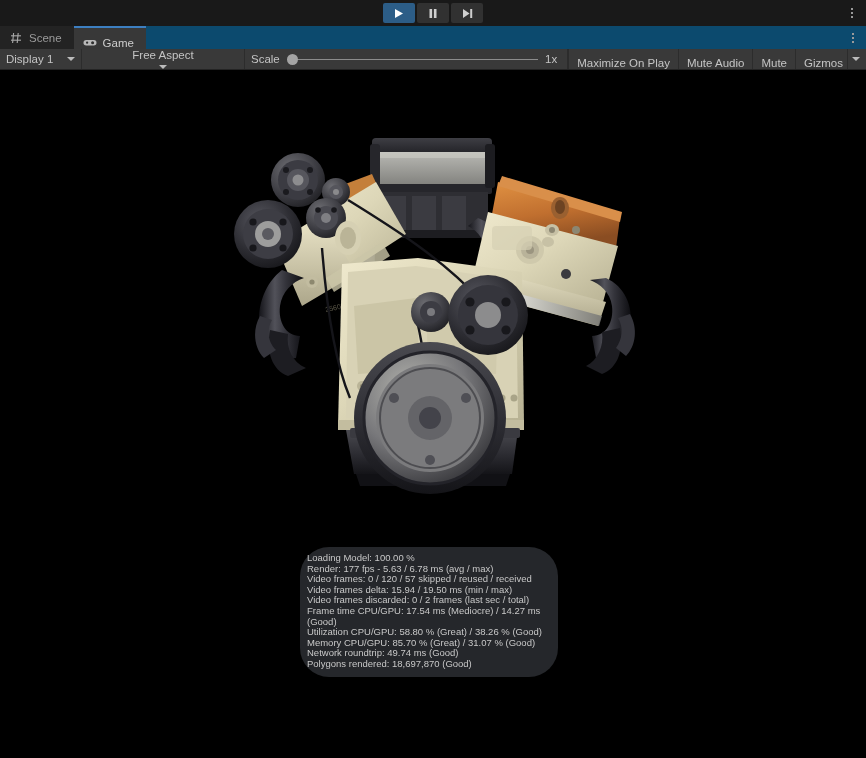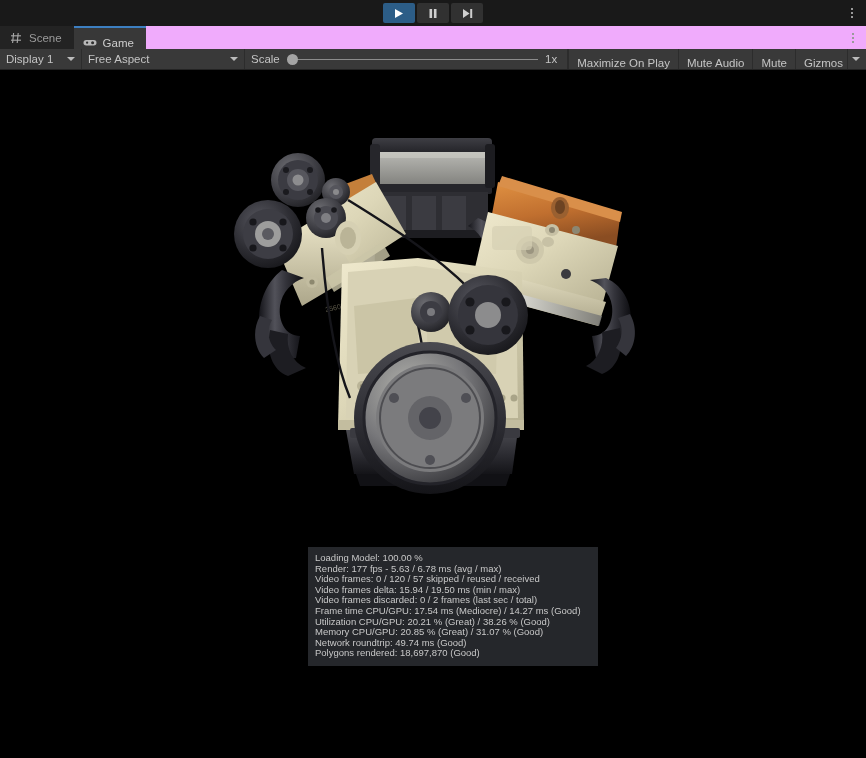--- a/index.html
+++ b/index.html
@@ -71,21 +71,21 @@
   .playbar-menu i {
     display: block;
     width: 2px;
     height: 2px;
     background: #999;
   }
 
   
   .tabrow {
     height: 23px;
-    background: #f0abfc;
+    background: #0c4a6e;
     display: flex;
     align-items: center;
     position: relative;
     flex: 0 0 auto;
   }
   .tab {
     height: 23px;
     padding: 0 12px 0 9px;
     display: flex;
     align-items: center;
@@ -153,21 +153,21 @@
     border-right: 1px solid #2c2c2c;
     cursor: pointer;
     white-space: nowrap;
     box-sizing: border-box;
   }
   .tb-dropdown {
     justify-content: space-between;
     gap: 2px;
   }
   .tb-display { width: 82px; }
-  .tb-aspect  { width: 163px; }
+  .tb-aspect  { width: 163px; flex-direction: column; }
   .caret {
     width: 0; height: 0;
     border-left: 4px solid transparent;
     border-right: 4px solid transparent;
     border-top: 4px solid #bcbcbc;
     flex: 0 0 auto;
   }
   .tb-scale {
     display: flex;
     align-items: center;
@@ -248,30 +248,31 @@
     top: 60px;
     width: 410px;
     height: 380px;
   }
 
   .engine svg { display: block; }
 
   
   .stats-overlay {
     position: absolute;
-    left: 308px;
+    left: 300px;
     top: 477px;
-    width: 290px;
+    width: 258px;
     background: rgba(40, 42, 46, 0.93);
     padding: 6px 7px 7px 7px;
     box-sizing: border-box;
     font-size: 9.5px;
     line-height: 10.6px;
     color: #c8c8c8;
     font-family: "Liberation Sans", sans-serif;
+    border-radius: 29px;
   }
   .stats-line {
     white-space: normal;
     word-break: normal;
   }
 </style>
 </head>
 <body>
 
 <div id="app">
@@ -596,20 +597,20 @@
       </div>
     </div>
 
     <div class="stats-overlay">
       <div class="stats-line">Loading Model: 100.00 %</div>
       <div class="stats-line">Render: 177 fps - 5.63 / 6.78 ms (avg / max)</div>
       <div class="stats-line">Video frames: 0 / 120 / 57 skipped / reused / received</div>
       <div class="stats-line">Video frames delta: 15.94 / 19.50 ms (min / max)</div>
       <div class="stats-line">Video frames discarded: 0 / 2 frames (last sec / total)</div>
       <div class="stats-line">Frame time CPU/GPU: 17.54 ms (Mediocre) / 14.27 ms (Good)</div>
-      <div class="stats-line">Utilization CPU/GPU: 20.21 % (Great) / 38.26 % (Good)</div>
-      <div class="stats-line">Memory CPU/GPU: 20.85 % (Great) / 31.07 % (Good)</div>
+      <div class="stats-line">Utilization CPU/GPU: 58.80 % (Great) / 38.26 % (Good)</div>
+      <div class="stats-line">Memory CPU/GPU: 85.70 % (Great) / 31.07 % (Good)</div>
       <div class="stats-line">Network roundtrip: 49.74 ms (Good)</div>
       <div class="stats-line">Polygons rendered: 18,697,870 (Good)</div>
     </div>
 
   </div>
 </div>
 
 </body></html>

